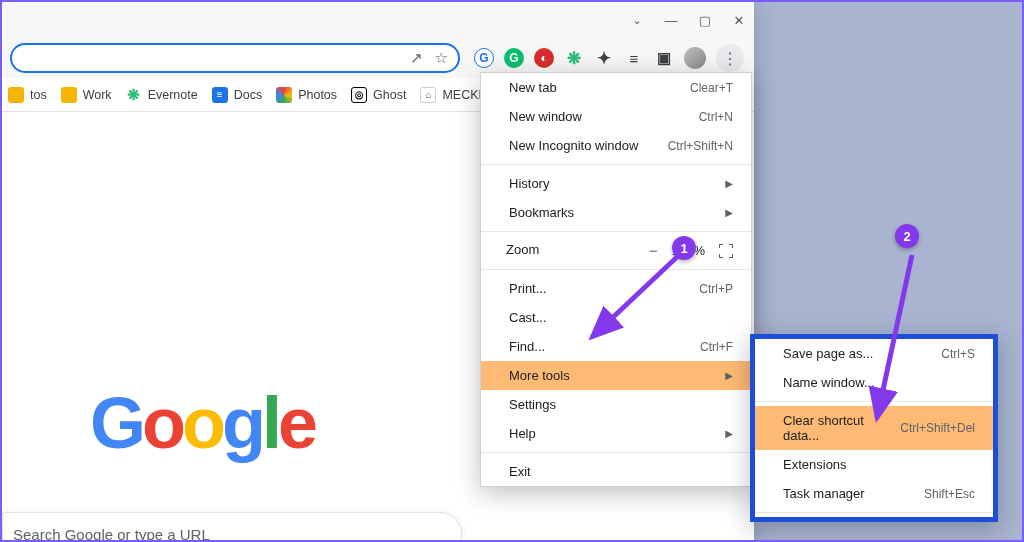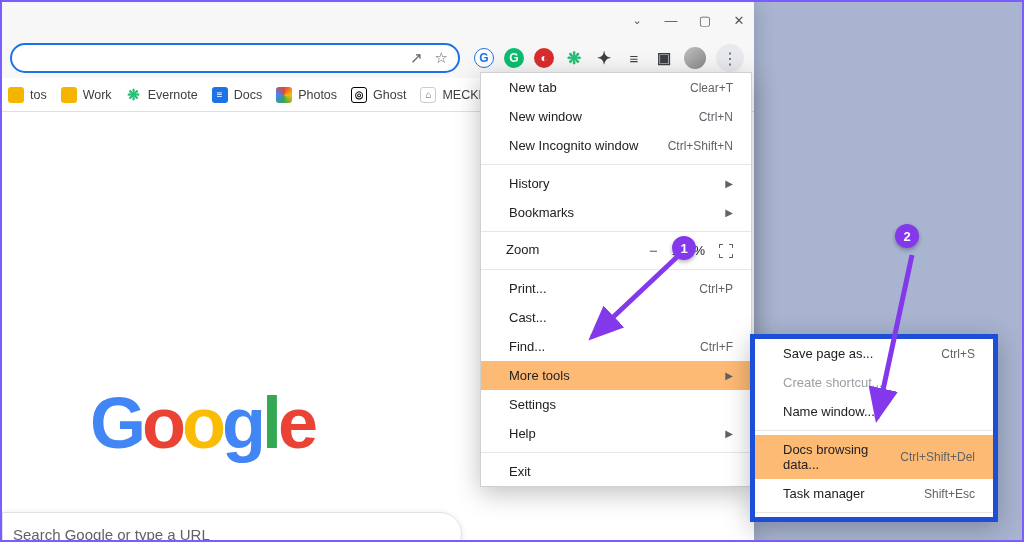--- a/index.html
+++ b/index.html
@@ -301,30 +301,30 @@
   <div class="menu-row">
     <span>Exit</span>
   </div>
 </div>
 
 <div class="submenu">
   <div class="menu-row">
     <span>Save page as...</span>
     <span class="shortcut">Ctrl+S</span>
   </div>
-  <div class="menu-row" style="color:#9aa0a6">
-    <span>Create shortcut...</span>
-  </div>
   <div class="menu-row">
     <span>Name window...</span>
   </div>
   <div class="menu-sep"></div>
   <div class="menu-row highlight">
-    <span>Docs browsing data...</span>
+    <span>Clear shortcut data...</span>
     <span class="shortcut">Ctrl+Shift+Del</span>
+  </div>
+  <div class="menu-row">
+    <span>Extensions</span>
   </div>
   <div class="menu-row">
     <span>Task manager</span>
     <span class="shortcut">Shift+Esc</span>
   </div>
   <div class="menu-sep"></div>
 
 </div>
 
 <div class="badge" style="left:670px; top:234px;">1</div>

